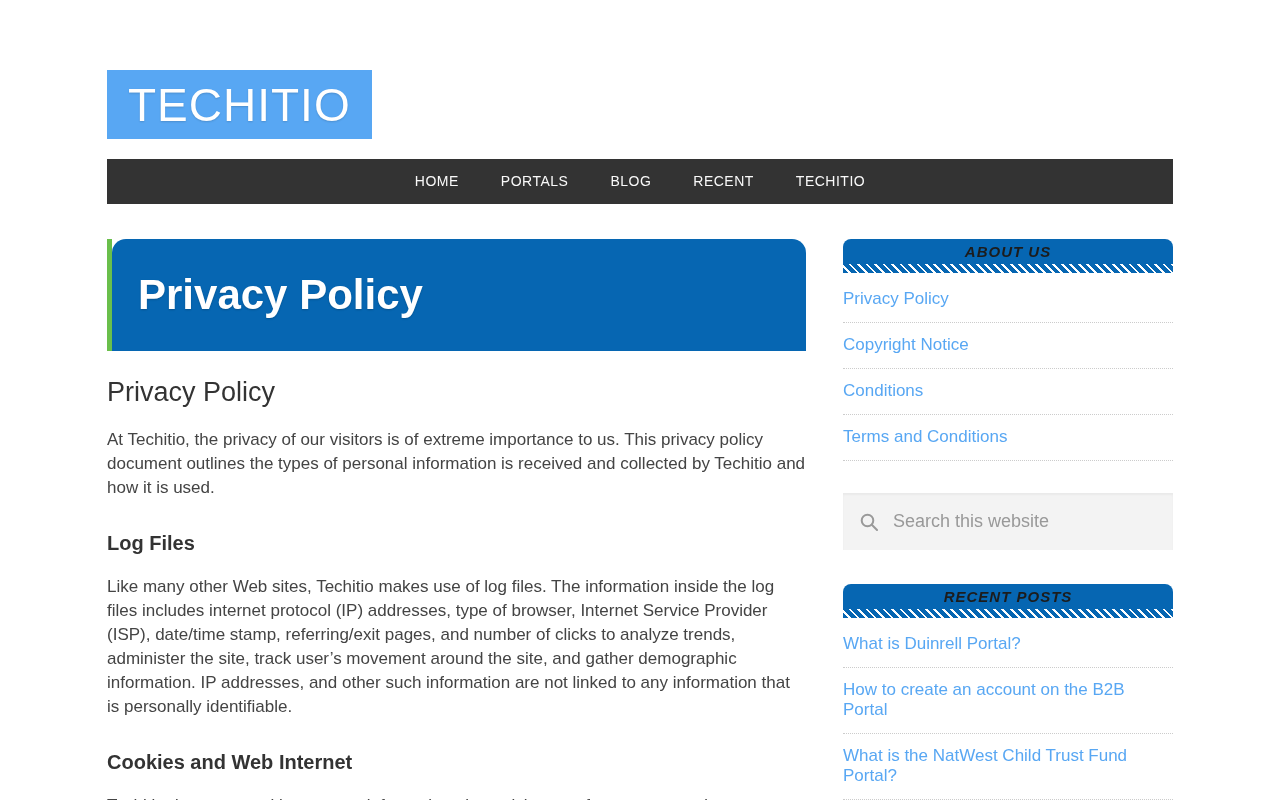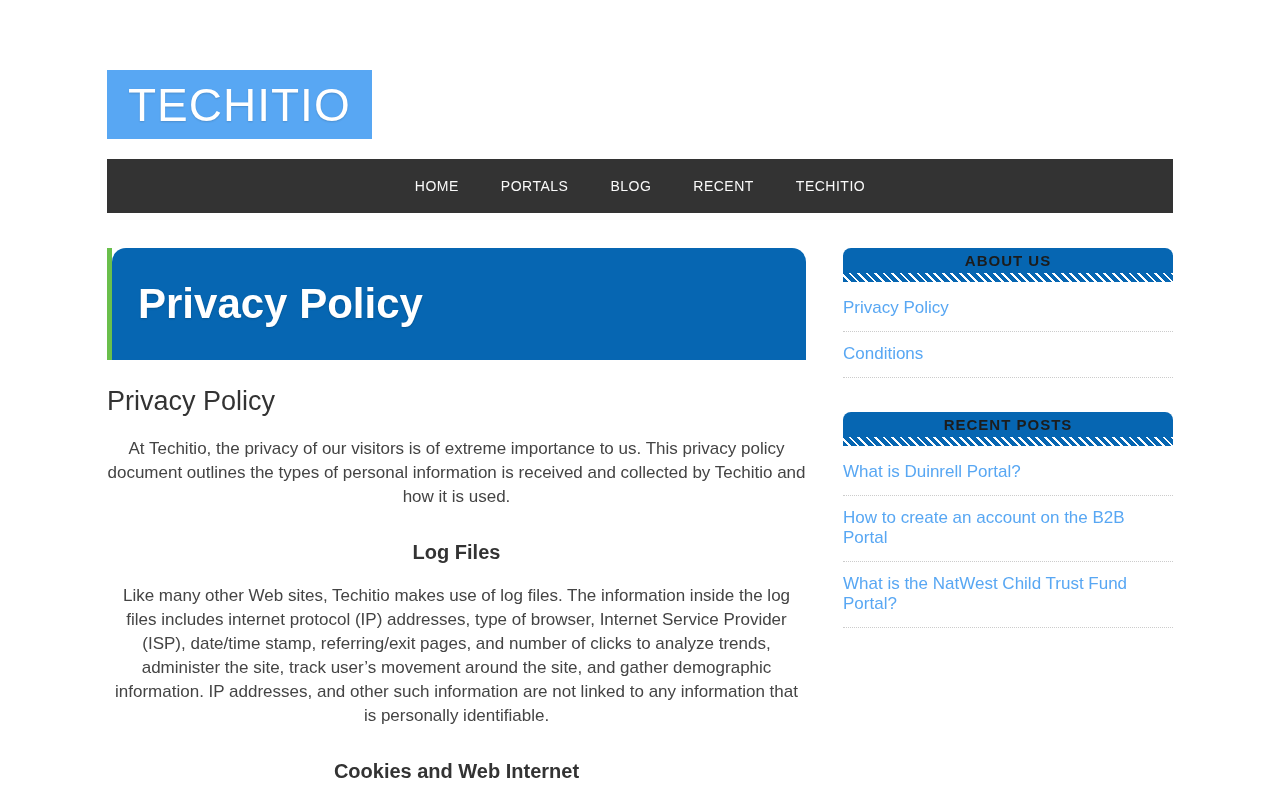--- a/index.html
+++ b/index.html
@@ -22,21 +22,21 @@
     color: #ffffff;
     font-size: 46px;
     font-weight: 400;
     letter-spacing: 1px;
     text-shadow: 0 1px 2px rgba(0,0,0,0.15);
   }
 
   
   .main-nav {
     margin-top: 20px;
-    height: 54px;
+    height: 45px;
     background: var(--nav-bg, #333333);
     display: flex;
     align-items: center;
     justify-content: center;
   }
   .main-nav a {
     color: #fafafa;
     text-decoration: none;
     font-size: 14px;
     letter-spacing: 0.5px;
@@ -87,36 +87,35 @@
     margin-top: 26px;
     font-size: 27px;
     font-weight: 400;
     color: var(--text-dark, #333333);
   }
   .article p {
     margin-top: 20px;
     font-size: 17px;
     line-height: 24px;
     color: var(--text-body, #444444);
-    text-align: center;
   }
   .article h3 {
     margin-top: 32px;
     font-size: 20px;
     font-weight: 700;
     color: var(--text-dark, #333333);
-    text-align: center;
   }
 
   
   .widget-header {
     background: var(--accent-blue-dark, #0666b2);
     border-radius: 8px 8px 0 0;
     text-align: center;
     padding: 4px 0 3px 0;
+    font-style: italic;
   }
   .widget-header span {
     color: #1c1c1c;
     font-size: 15px;
     font-weight: 700;
     letter-spacing: 1px;
   }
   .hatch {
     height: 9px;
     background: repeating-linear-gradient(
@@ -210,24 +209,33 @@
 
     <aside class="sidebar-col">
 
       <section>
         <div class="widget-header">
           <span>ABOUT US</span>
         </div>
         <div class="hatch"></div>
         <ul class="widget-list">
           <li><a href="#">Privacy Policy</a></li>
+          <li><a href="#">Copyright Notice</a></li>
           <li><a href="#">Conditions</a></li>
+          <li><a href="#">Terms and Conditions</a></li>
         </ul>
       </section>
 
+      <div class="search-box">
+        <svg class="search-icon" viewBox="0 0 18 18">
+          <circle cx="7.5" cy="7.5" r="5.8" fill="none" stroke="#999999" stroke-width="2"></circle>
+          <line x1="11.8" y1="11.8" x2="17" y2="17" stroke="#999999" stroke-width="2" stroke-linecap="round"></line>
+        </svg>
+        <input type="text" placeholder="Search this website" style="">
+      </div>
 
       <section class="recent-widget">
         <div class="widget-header">
           <span>RECENT POSTS</span>
         </div>
         <div class="hatch"></div>
         <ul class="widget-list">
           <li><a href="#">What is Duinrell Portal?</a></li>
           <li><a href="#">How to create an account on the B2B Portal</a></li>
           <li><a href="#">What is the NatWest Child Trust Fund Portal?</a></li>

